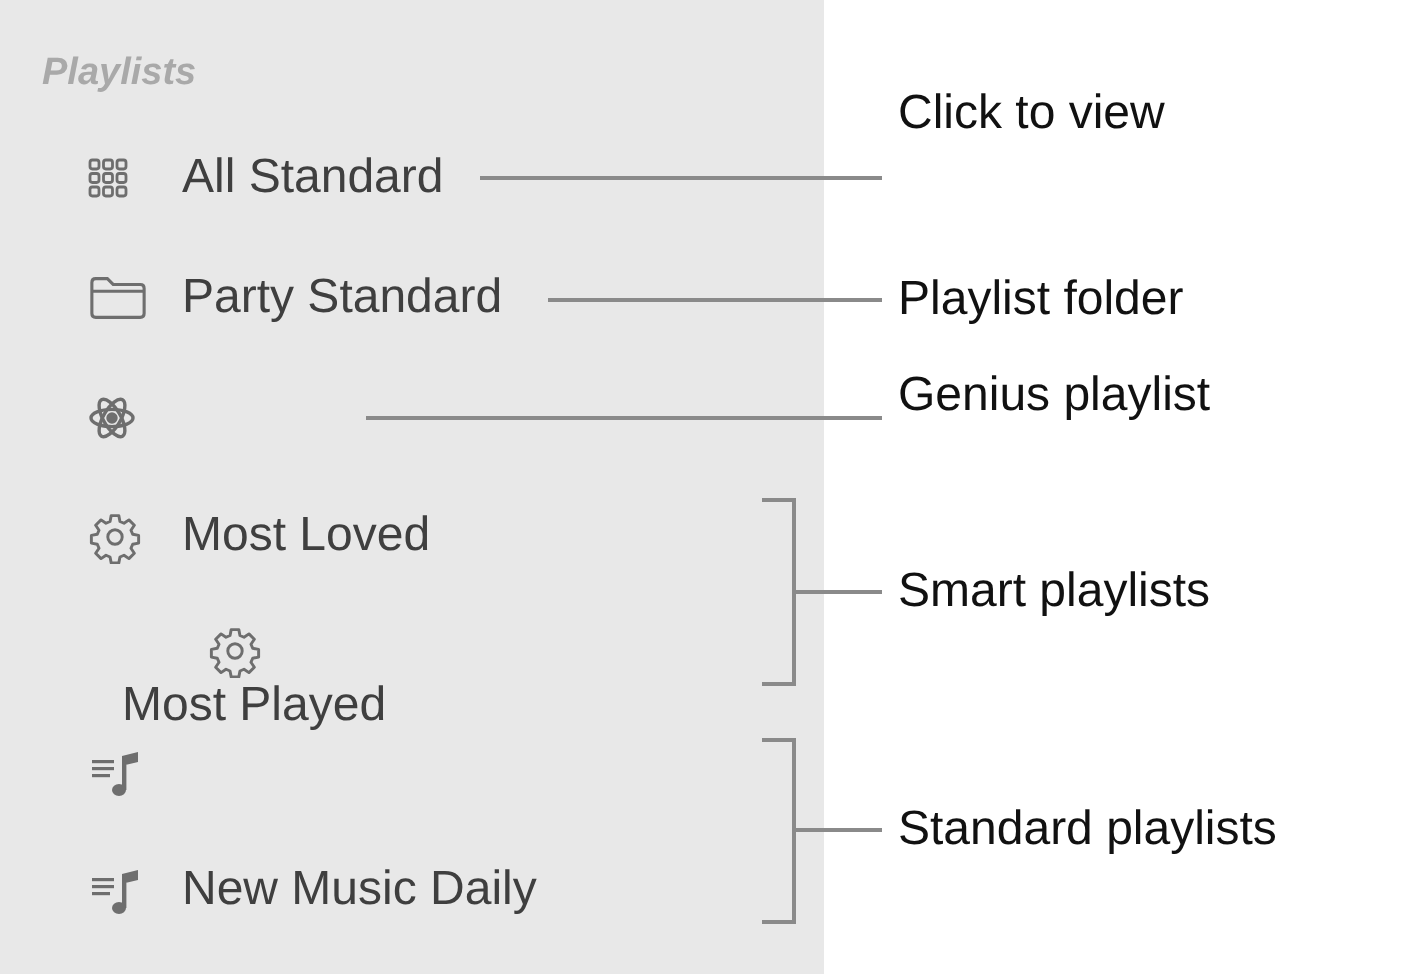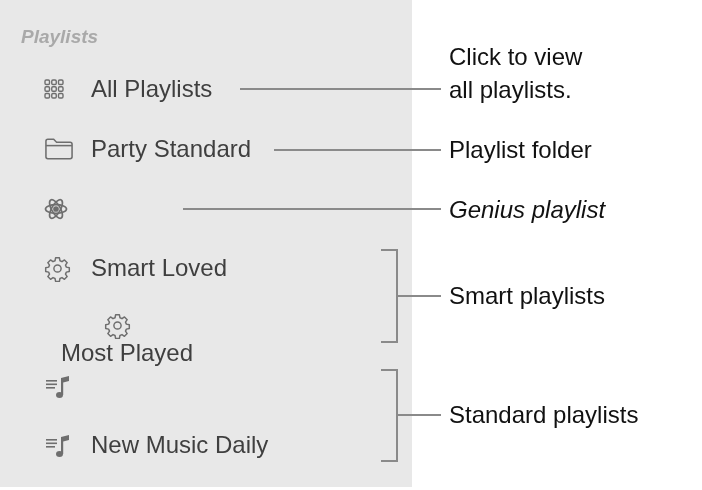--- a/index.html
+++ b/index.html
@@ -50,21 +50,21 @@
           <rect x="7.75" y="1" width="4.5" height="4.5" rx="1.2"></rect>
           <rect x="14.5" y="1" width="4.5" height="4.5" rx="1.2"></rect>
         <rect x="1" y="7.75" width="4.5" height="4.5" rx="1.2"></rect>
           <rect x="7.75" y="7.75" width="4.5" height="4.5" rx="1.2"></rect>
           <rect x="14.5" y="7.75" width="4.5" height="4.5" rx="1.2"></rect>
         <rect x="1" y="14.5" width="4.5" height="4.5" rx="1.2"></rect>
           <rect x="7.75" y="14.5" width="4.5" height="4.5" rx="1.2"></rect>
           <rect x="14.5" y="14.5" width="4.5" height="4.5" rx="1.2"></rect>
       </svg>
     </span>
-    <span class="label">All Playlists</span>
+    <span class="label">All Standard</span>
   </div>
 
   <div class="item" style="top:134px;">
     <span class="icon">
       <svg width="31" height="24" viewBox="0 0 31 24" fill="none" stroke="#6e6e6e" stroke-width="1.6">
         <path d="M2 4 Q2 2 4 2 L10 2 L13 5 L27 5 Q29 5 29 7 L29 20 Q29 22 27 22 L4 22 Q2 22 2 20 Z"></path>
         <line x1="2" y1="8.5" x2="29" y2="8.5"></line>
       </svg>
     </span>
     <span class="label">Party Standard</span>
@@ -81,21 +81,21 @@
     </span>
   </div>
 
   <div class="item" style="top:253px;">
     <span class="icon">
       <svg width="27" height="27" viewBox="0 0 24 24" fill="none" stroke="#6e6e6e" stroke-width="1.3">
         <path d="M10.3 2.5h3.4l.5 2.6 1.8.8 2.2-1.5 2.4 2.4-1.5 2.2.8 1.8 2.6.5v3.4l-2.6.5-.8 1.8 1.5 2.2-2.4 2.4-2.2-1.5-1.8.8-.5 2.6h-3.4l-.5-2.6-1.8-.8-2.2 1.5-2.4-2.4 1.5-2.2-.8-1.8-2.6-.5v-3.4l2.6-.5.8-1.8-1.5-2.2 2.4-2.4 2.2 1.5 1.8-.8z" stroke-linejoin="round"></path>
         <circle cx="12" cy="12" r="3.2"></circle>
       </svg>
     </span>
-    <span class="label">Smart Loved</span>
+    <span class="label">Most Loved</span>
   </div>
 
   <div class="item" style="top:312px;flex-direction:column;">
     <span class="icon">
       <svg width="27" height="27" viewBox="0 0 24 24" fill="none" stroke="#6e6e6e" stroke-width="1.3">
         <path d="M10.3 2.5h3.4l.5 2.6 1.8.8 2.2-1.5 2.4 2.4-1.5 2.2.8 1.8 2.6.5v3.4l-2.6.5-.8 1.8 1.5 2.2-2.4 2.4-2.2-1.5-1.8.8-.5 2.6h-3.4l-.5-2.6-1.8-.8-2.2 1.5-2.4-2.4 1.5-2.2-.8-1.8-2.6-.5v-3.4l2.6-.5.8-1.8-1.5-2.2 2.4-2.4 2.2 1.5 1.8-.8z" stroke-linejoin="round"></path>
         <circle cx="12" cy="12" r="3.2"></circle>
       </svg>
     </span>
     <span class="label">Most Played</span>
@@ -138,18 +138,17 @@
 <div class="line" style="left:381px; top:341px; width:17px;"></div>
 <div class="line" style="left:396px; top:295px; width:45px;"></div>
 
 <div class="line" style="left:381px; top:369px; width:17px;"></div>
 <div class="vline" style="left:396px; top:369px; height:93px;"></div>
 <div class="line" style="left:381px; top:460px; width:17px;"></div>
 <div class="line" style="left:396px; top:414px; width:45px;"></div>
 
 <div class="callout" style="top:40px;">
   <div>Click to view</div>
-  <div>all playlists.</div>
 </div>
 <div class="callout" style="top:133px;">Playlist folder</div>
-<div class="callout" style="top:193px;font-style:italic;">Genius playlist</div>
+<div class="callout" style="top:181px;">Genius playlist</div>
 <div class="callout" style="top:279px;">Smart playlists</div>
 <div class="callout" style="top:398px;">Standard playlists</div>
 
 </body></html>

